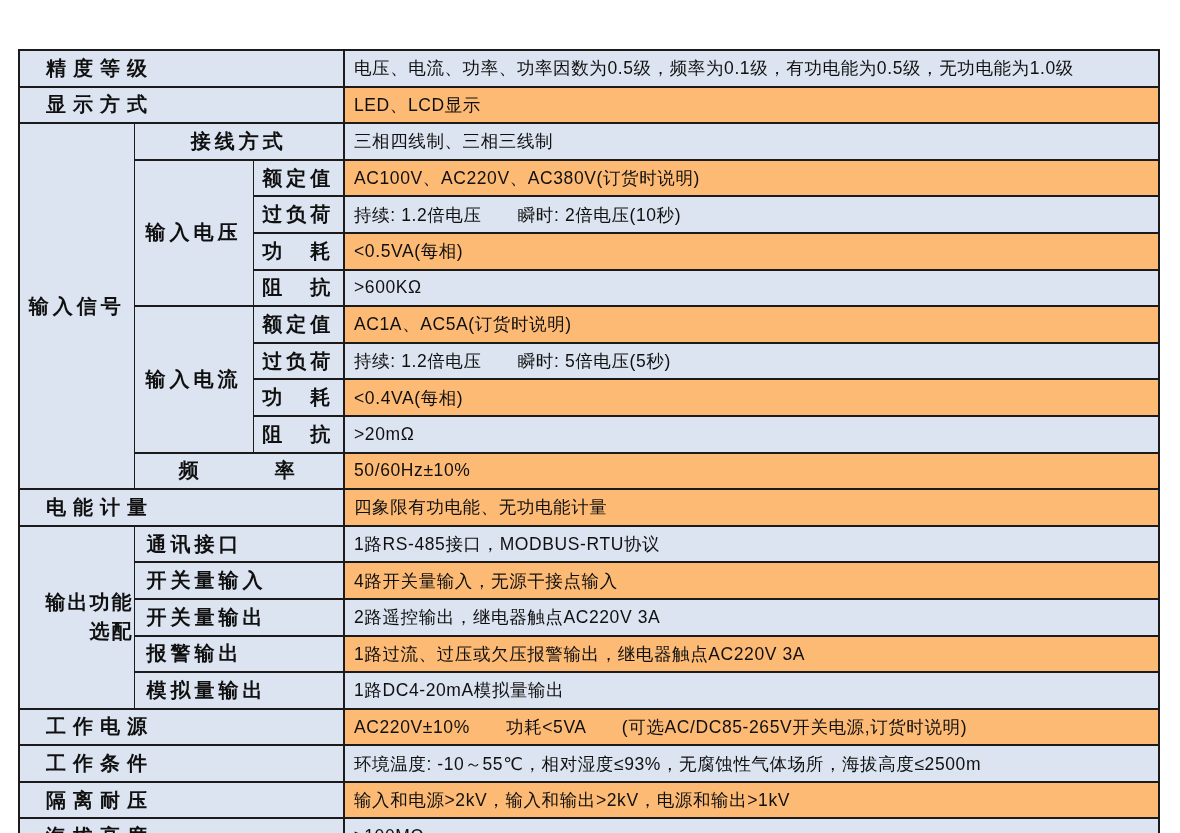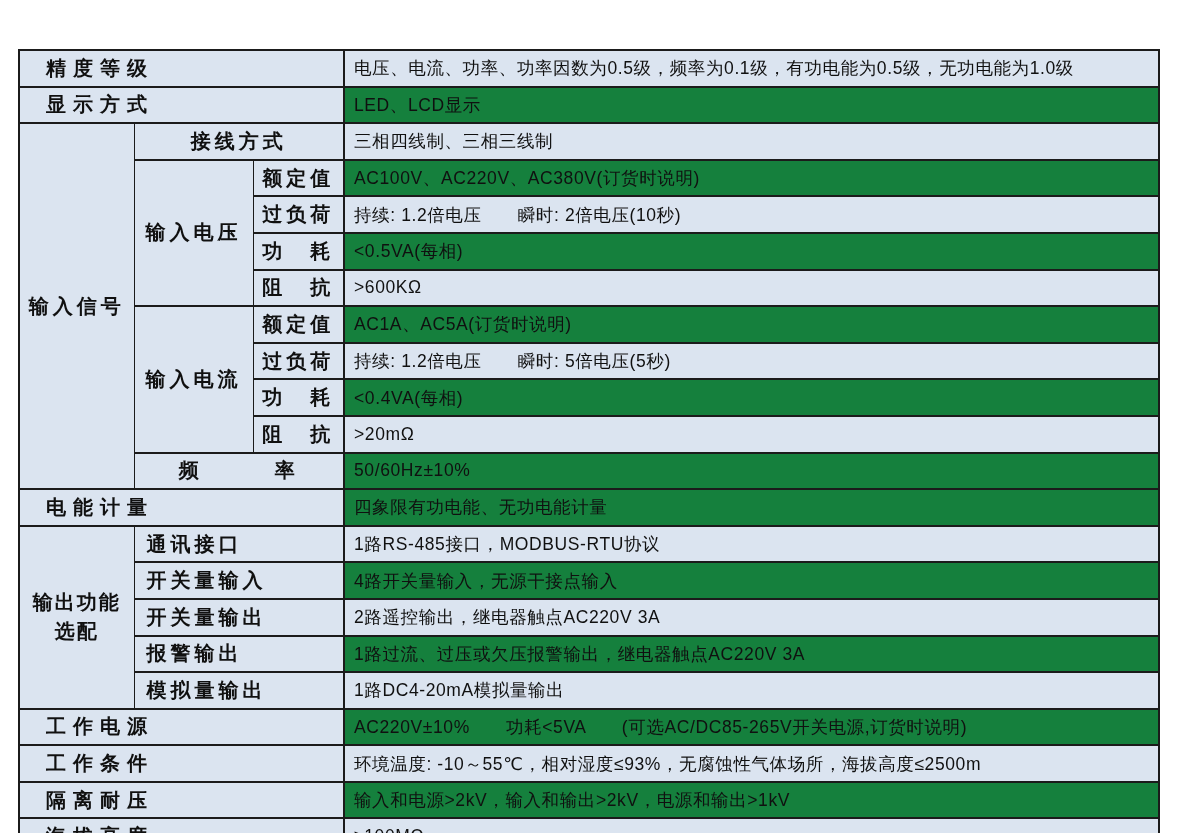--- a/index.html
+++ b/index.html
@@ -33,32 +33,32 @@
     border-right-width: 1px;
     vertical-align: middle;
     color: var(--text);
     padding: 0;
     overflow: hidden;
     white-space: nowrap;
   }
   .h { background: var(--hbg); font-weight: bold; font-size: 20px; }
   .lab1 { text-align: left; padding-left: 26px; letter-spacing: 7px; }
   .labc { text-align: center; letter-spacing: 4px; }
-  .labm { text-align: center; letter-spacing: 2px; line-height: 1.45; }
+  .labm { text-align: right; letter-spacing: 2px; line-height: 1.45; }
   .lab2 { text-align: left; padding-left: 12px; letter-spacing: 4px; }
   .val {
     font-size: 17.5px;
     font-weight: 400;
     padding: 0 6px 0 9px;
     letter-spacing: 0.6px;
     border-left-width: 2px;
     text-align: left;
   }
   .bblue { background: var(--hbg); }
-  .bwhite { background: #15803d; }
+  .bwhite { background: #fdba74; }
 </style>
 </head>
 <body>
 
 <table class="spec">
   <colgroup>
     <col style="width:115px">
     <col style="width:119px">
     <col style="width:91px">
     <col>

